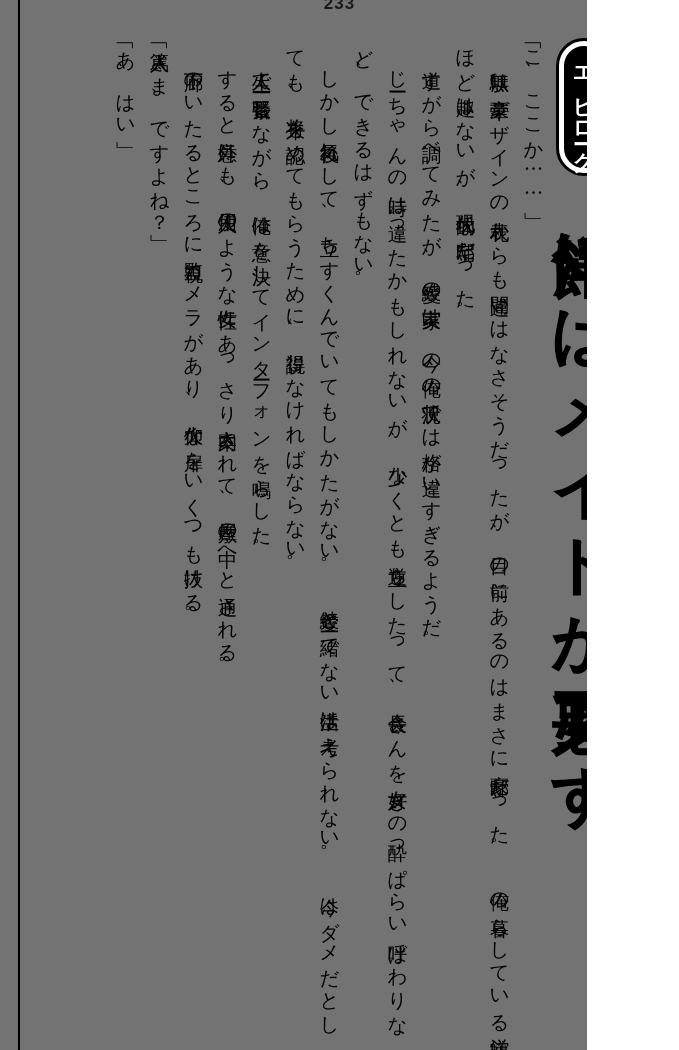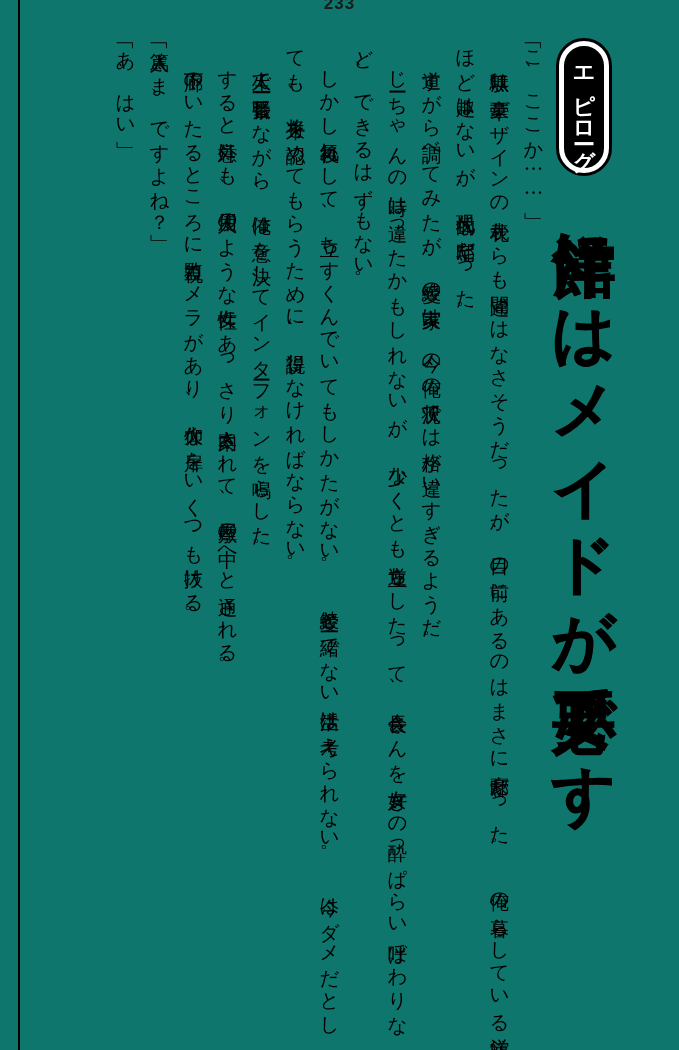--- a/index.html
+++ b/index.html
@@ -2,23 +2,23 @@
 <html><head>
 <meta charset="utf-8">
 <style>
   html, body {
     margin: 0;
     padding: 0;
     background: #ffffff;
   }
   .page {
     position: relative;
-    width: 679px;
+    width: 587px;
     height: 1050px;
-    background: #0f766e;
+    background: #737373;
     overflow: hidden;
     font-family: "DejaVu Serif", serif;
     color: #000000;
   }
 
   
   .page-number {
     position: absolute;
     top: -6px;
     left: 0;

